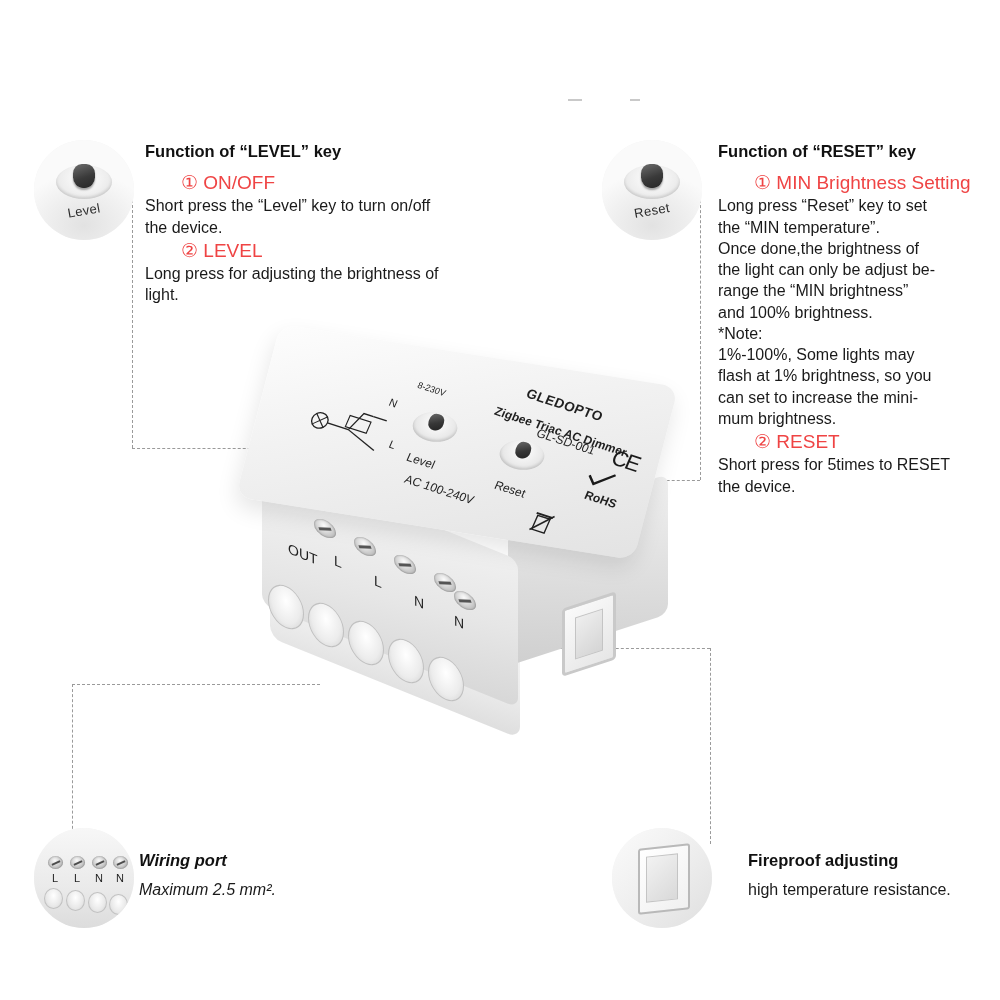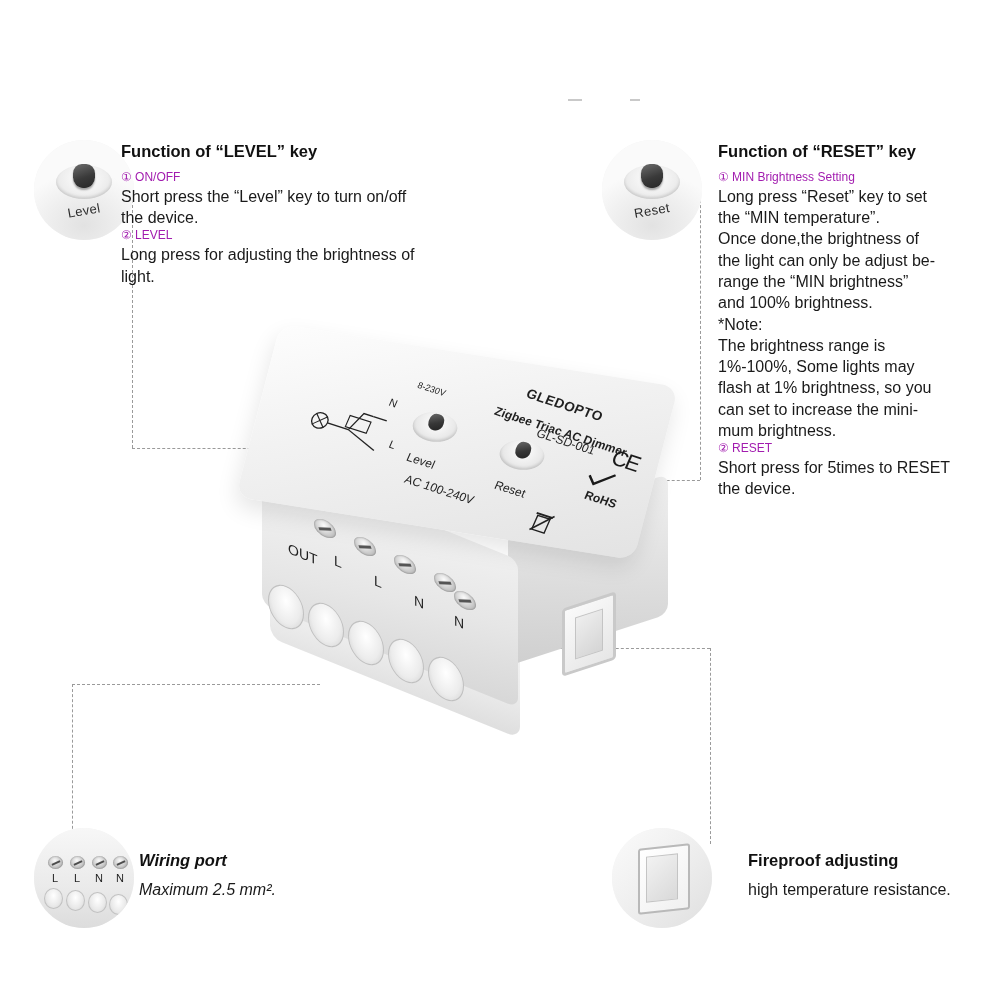--- a/index.html
+++ b/index.html
@@ -30,26 +30,27 @@
     color: #111;
     margin-bottom: 9px;
     white-space: nowrap;
   }
   .callout .line {
     font-size: 16px;
     line-height: 1.33;
     color: #1a1a1a;
   }
   .callout .item {
-    font-size: 12px;
+    font-size: 19px;
     line-height: 1.33;
-    color: #a21caf;
-  }
-
-  #callout-level { left: 121px; top: 142px; width: 390px; }
+    color: #ef4444;
+    margin-left: 36px;
+  }
+
+  #callout-level { left: 145px; top: 142px; width: 390px; }
   #callout-reset { left: 718px; top: 142px; width: 268px; }
   #callout-wiring { left: 139px; top: 851px; width: 280px; font-style: italic; }
   #callout-fireproof { left: 748px; top: 851px; width: 250px; }
 
   
   .dash-h {
     position: absolute;
     border-top: 1px dashed #9a9a9a;
     height: 0;
   }
@@ -366,21 +367,20 @@
   <div class="callout" id="callout-reset">
     <div class="title">Function of “RESET” key</div>
     <div class="item">① MIN Brightness Setting</div>
     <div class="line">Long press “Reset” key to set</div>
     <div class="line">the “MIN temperature”.</div>
     <div class="line">Once done,the brightness of</div>
     <div class="line">the light can only be adjust be-</div>
     <div class="line">range the “MIN brightness”</div>
     <div class="line">and 100% brightness.</div>
     <div class="line">*Note:</div>
-    <div class="line">The brightness range is</div>
     <div class="line">1%-100%, Some lights may</div>
     <div class="line">flash at 1% brightness, so you</div>
     <div class="line">can set to increase the mini-</div>
     <div class="line">mum brightness.</div>
     <div class="item">② RESET</div>
     <div class="line">Short press for 5times to RESET</div>
     <div class="line">the device.</div>
   </div>
 
   <div class="callout" id="callout-wiring">

